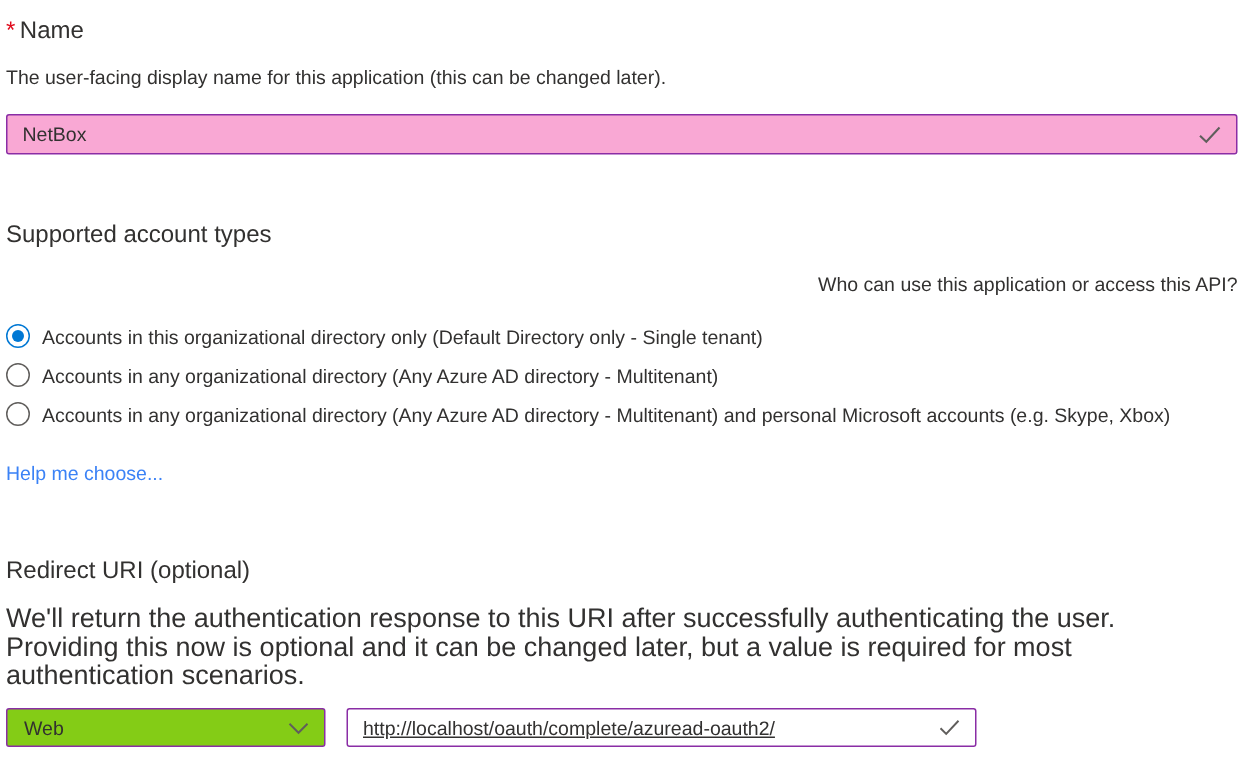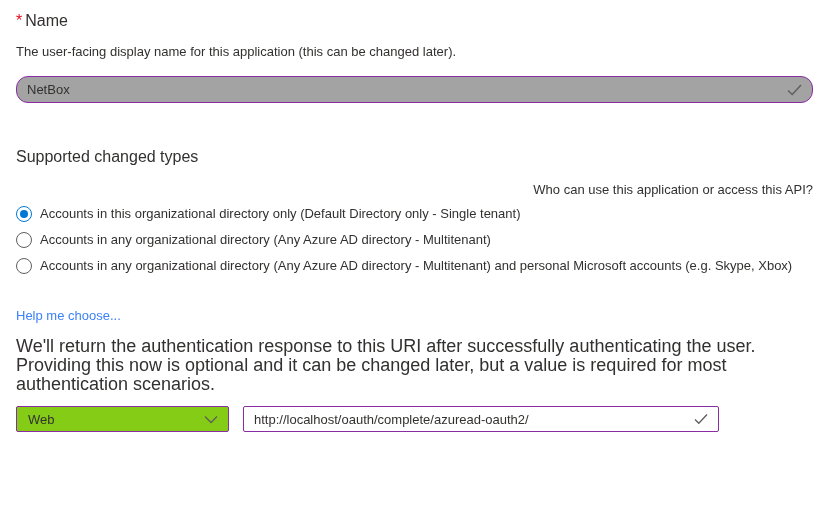--- a/index.html
+++ b/index.html
@@ -5,21 +5,21 @@
   * { box-sizing: border-box; }
   html, body { margin: 0; padding: 0; }
   body {
     width: 829px;
     height: 516px;
     background: #ffffff;
     font-family: "Liberation Sans", sans-serif;
     color: #323130;
     overflow: hidden;
   }
-  .page { padding: 0 16px; }
+  .page { padding: 0 4px; }
 
   .name-label {
     margin-top: 11px;
     font-size: 16px;
     line-height: 19px;
     font-weight: 400;
   }
   .req { color: #e00b1c; margin-right: 3px; }
 
   .desc {
@@ -27,27 +27,27 @@
     font-size: 13px;
     line-height: 16px;
   }
 
   .input-wrap { position: relative; margin-top: 16px; }
   input.txt {
     display: block;
     width: 100%;
     height: 27px;
     border: 1.5px solid #8a2da5;
-    border-radius: 12px;
+    border-radius: 2px;
     padding: 0 32px 0 10px;
     font-family: "Liberation Sans", sans-serif;
     font-size: 13px;
     color: #323130;
     outline: none;
-    background: #a3a3a3;
+    background: #f9a8d4;
   }
   .trail-icon {
     position: absolute;
     right: 11px;
     top: 50%;
     transform: translateY(-50%);
     display: flex;
     align-items: center;
     pointer-events: none;
   }
@@ -58,21 +58,21 @@
     font-weight: 400;
   }
   .sect-account { margin-top: 44px; }
   .sect-redirect { margin-top: 47px; }
 
   .question { margin-top: 16px; font-size: 13px; line-height: 16px; text-align: right; }
 
   .radios { margin-top: 8px; }
   .radio-row {
     display: flex;
-    align-items: flex-start;
+    align-items: flex-end;
     height: 26px;
     white-space: nowrap;
     cursor: pointer;
   }
   .radio {
     width: 16px;
     height: 16px;
     border-radius: 50%;
     border: 1px solid #605e5c;
     flex: none;
@@ -114,21 +114,21 @@
     border: 1.5px solid #8a2da5;
     border-radius: 2px;
     display: flex;
     align-items: center;
     justify-content: space-between;
     padding: 0 10px 0 11px;
     font-size: 13px;
     cursor: pointer;
     background: #84cc16;
   }
-  .uri-wrap { position: relative; width: 476px; }
+  .uri-wrap { position: relative; width: 420px; text-decoration: underline; }
   input.uri {
     display: block;
     width: 100%;
     height: 26px;
     border: 1.5px solid #8a2da5;
     border-radius: 2px;
     padding: 0 30px 0 10px;
     font-family: "Liberation Sans", sans-serif;
     font-size: 13px;
     color: #323130;
@@ -147,40 +147,41 @@
   <div class="desc">The user-facing display name for this application (this can be changed later).</div>
   <div class="input-wrap">
     <input class="txt" type="text" value="NetBox" style="">
     <span class="trail-icon">
       <svg width="15" height="12" viewBox="0 0 15 12">
           <path d="M1 6.5 L5.2 10.5 L14 1" fill="none" stroke="#605e5c" stroke-width="1.4"></path>
         </svg>
     </span>
   </div>
 
-  <div class="section-heading sect-account">Supported changed types</div>
+  <div class="section-heading sect-account">Supported account types</div>
   <div class="question">Who can use this application or access this API?</div>
 
   <div class="radios">
     <div class="radio-row">
       <span class="radio selected"></span>
       <span class="radio-label">Accounts in this organizational directory only (Default Directory only - Single tenant)</span>
     </div>
     <div class="radio-row">
       <span class="radio"></span>
       <span class="radio-label">Accounts in any organizational directory (Any Azure AD directory - Multitenant)</span>
     </div>
     <div class="radio-row">
       <span class="radio"></span>
       <span class="radio-label">Accounts in any organizational directory (Any Azure AD directory - Multitenant) and personal Microsoft accounts (e.g. Skype, Xbox)</span>
     </div>
   </div>
 
   <div class="help-link">Help me choose...</div>
 
+  <div class="section-heading sect-redirect">Redirect URI (optional)</div>
   <div class="redirect-desc">We'll return the authentication response to this URI after successfully authenticating the user. Providing this now is optional and it can be changed later, but a value is required for most authentication scenarios.</div>
 
   <div class="uri-row">
     <div class="dropdown">
       <span>Web</span>
       <span>
         <svg width="14" height="9" viewBox="0 0 14 9">
             <path d="M1 1.5 L7 7.5 L13 1.5" fill="none" stroke="#605e5c" stroke-width="1.3"></path>
           </svg>
       </span>

